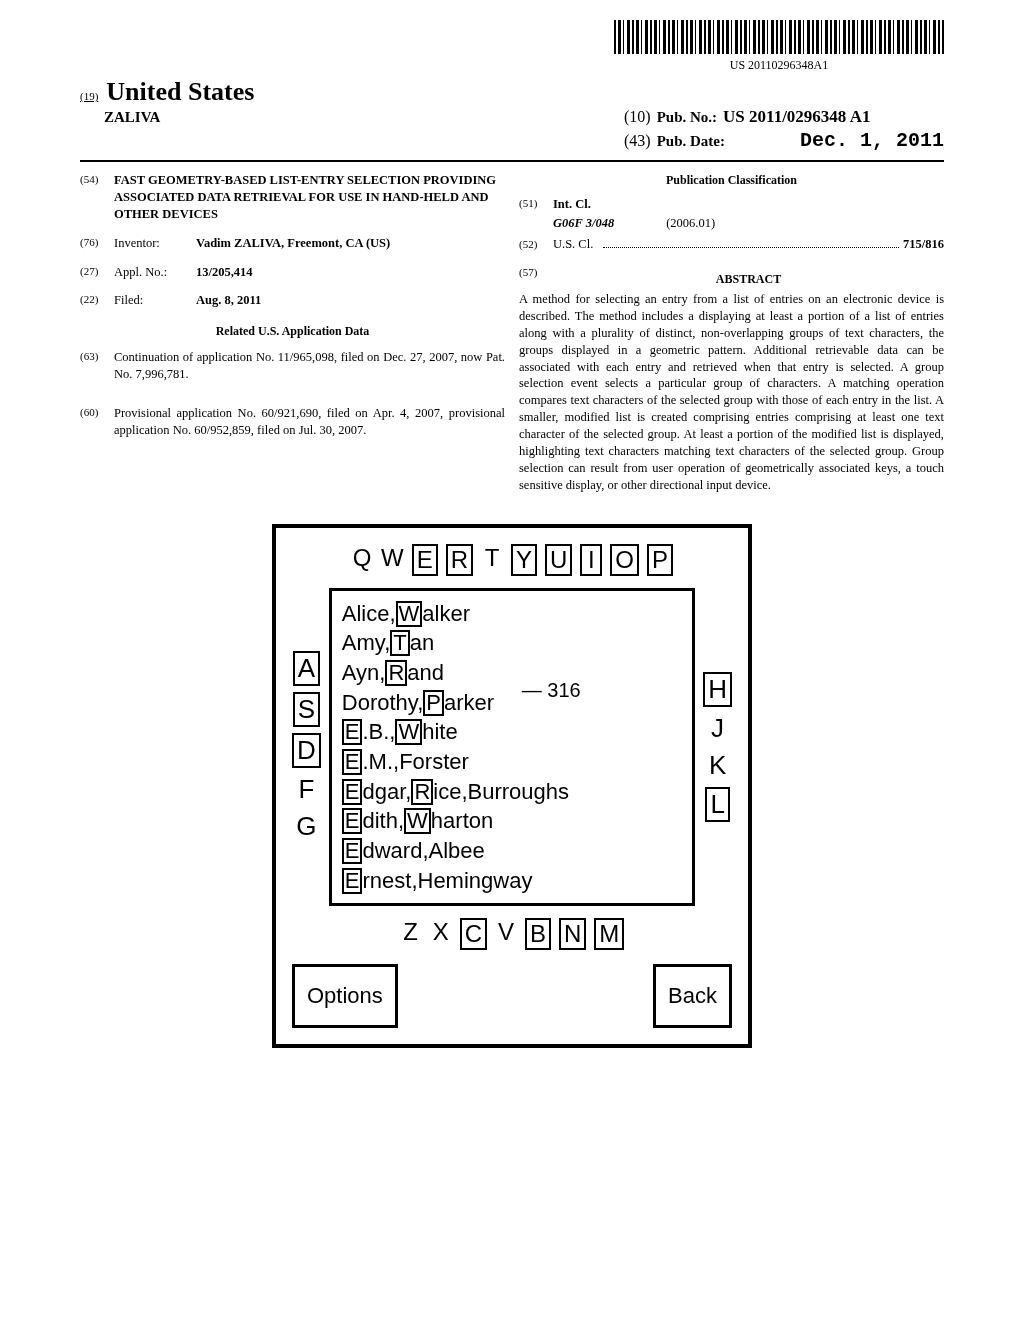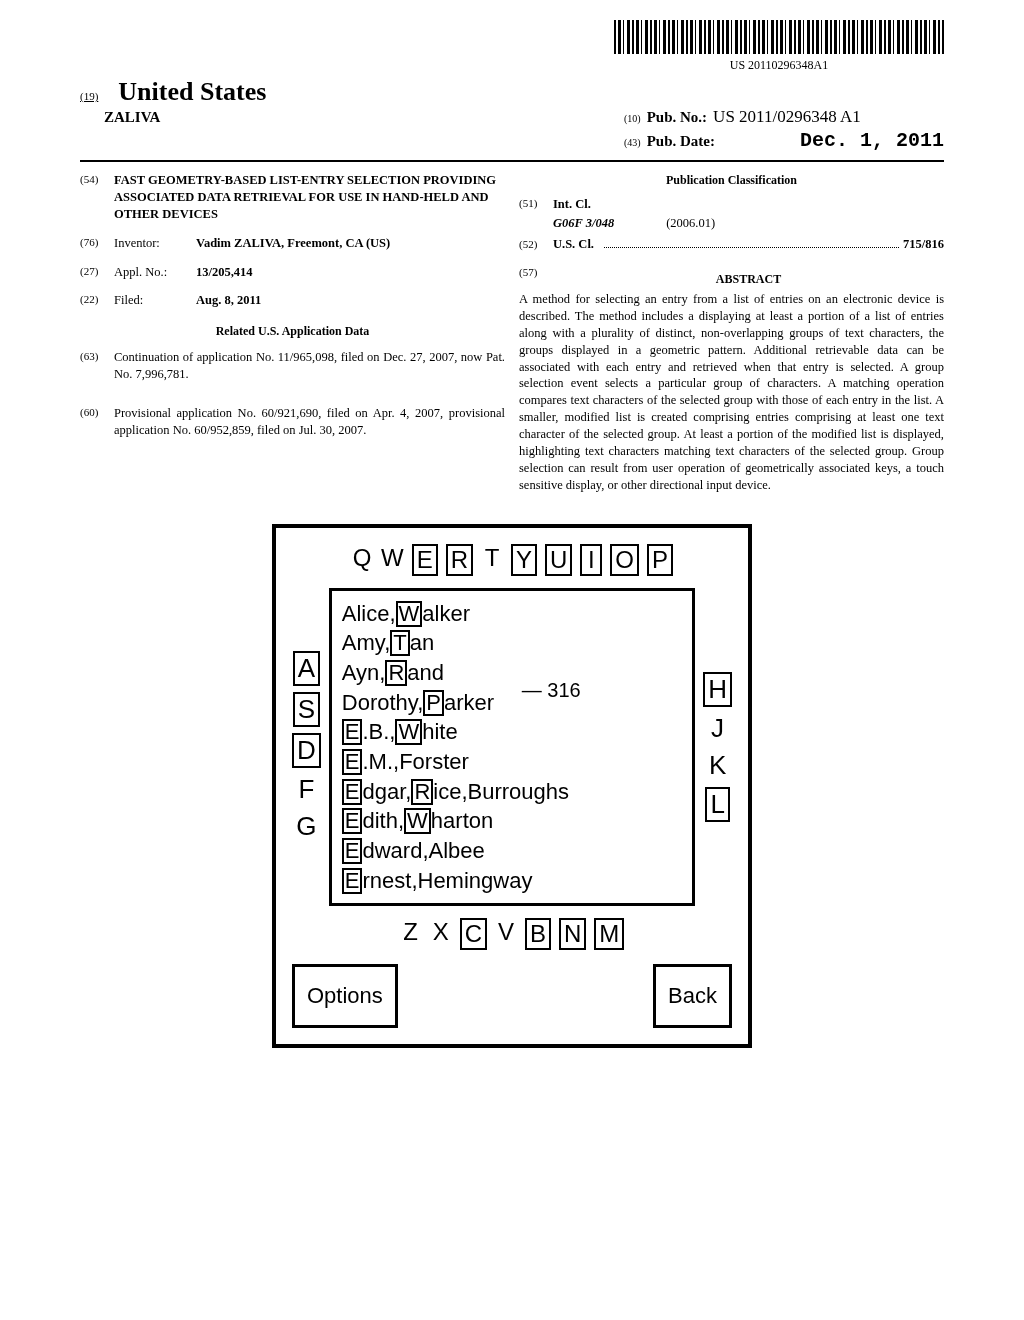--- a/index.html
+++ b/index.html
@@ -31,21 +31,21 @@
       border-bottom: 2px solid #000;
       padding-bottom: 6px;
       margin-bottom: 10px;
     }
     .header-row1 {
       display: flex;
       align-items: baseline;
     }
     .code19 {
       font-size: 11px;
-      margin-right: 20px;
+      margin-right: 8px;
       text-decoration: underline;
     }
     .us-title {
       font-size: 26px;
       font-weight: bold;
       text-align: center;
     }
     .header-row2 {
       display: flex;
       justify-content: space-between;
@@ -67,23 +67,23 @@
     }
     .inventor-hdr {
       font-size: 15px;
       font-weight: bold;
       margin-left: 24px;
     }
     .right-hdr {
       font-size: 14px;
     }
     .right-hdr-row { display: flex; align-items: baseline; margin-bottom: 2px; }
-    .code-small { font-size: 10px; margin-right: 6px; }
+    .code-small { font-size: 16px; margin-right: 6px; }
     .pub-no-label { font-weight: bold; font-size: 15px; }
-    .pub-no-val { font-weight: normal; font-size: 17px; margin-left: 6px; }
+    .pub-no-val { font-weight: bold; font-size: 17px; margin-left: 6px; }
     .pub-date-label { font-weight: bold; font-size: 15px; }
     .pub-date-val { font-weight: bold; font-size: 20px; margin-left: auto; font-family: Liberation Mono, monospace; }
 
     .two-col {
       display: flex;
       gap: 14px;
       font-size: 12.5px;
       line-height: 1.35;
     }
     .col { width: 50%; }
@@ -119,21 +119,21 @@
     }
     .pub-class-title {
       text-align: center;
       font-weight: bold;
       margin-bottom: 8px;
       font-size: 12px;
     }
     .intcl-row { margin-left: 34px; }
     .intcl-code { font-style: italic; font-weight: bold; display: inline-block; width: 110px; }
     .uscl-row { display: flex; align-items: baseline; }
-    .uscl-label { font-weight: bold; margin-right: 6px; }
+    .uscl-label { font-weight: normal; margin-right: 6px; }
     .uscl-dots {
       flex: 1;
       border-bottom: 1.5px dotted #000;
       margin: 0 4px 3px 4px;
     }
     .uscl-val { font-weight: bold; }
     .abstract-title {
       text-align: center;
       font-weight: bold;
       margin: 6px 0 4px 0;

